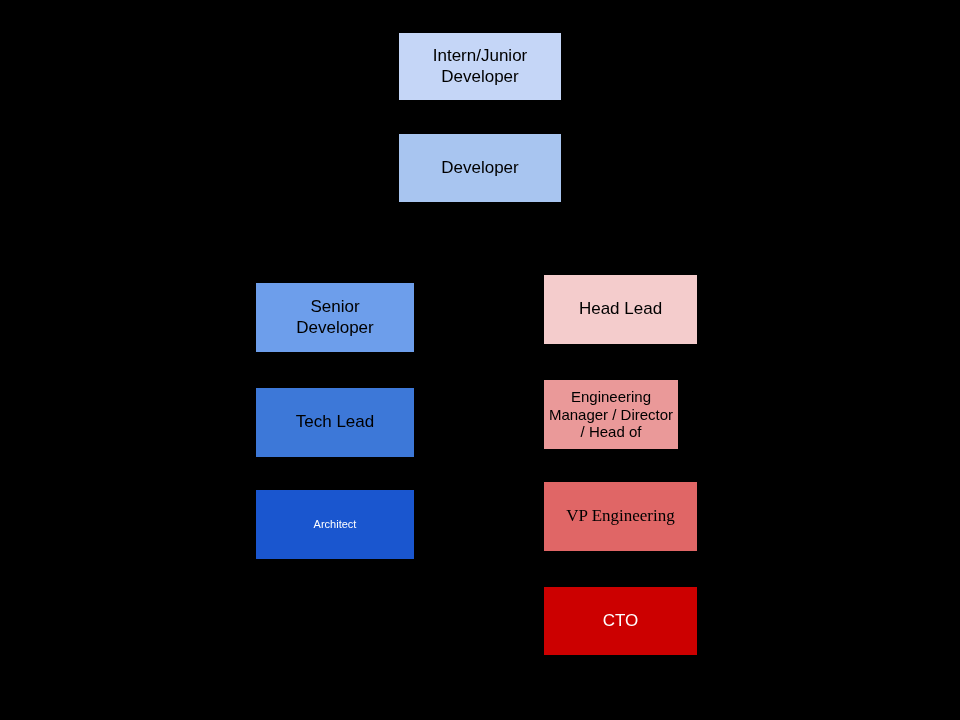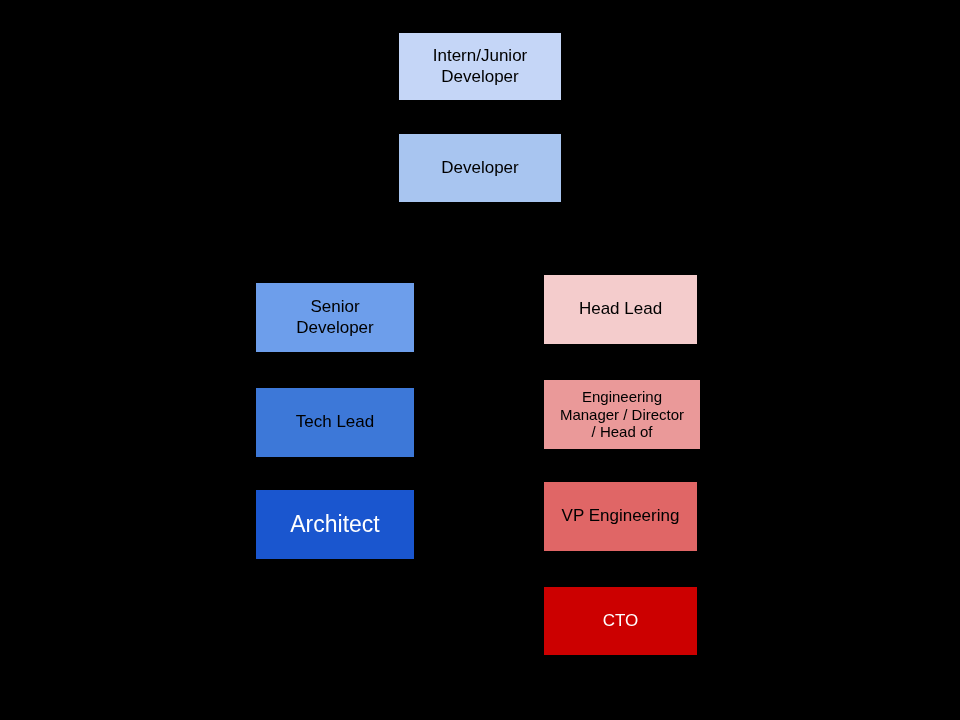--- a/index.html
+++ b/index.html
@@ -38,23 +38,23 @@
 <div id="canvas" style="background: rgb(0, 0, 0);">
     <div style="position: absolute; left: 0px; top: 0px; width: 100%; height: 100%;">
       <div class="node" style="left: 399px; top: 33px; width: 162px; height: 67px; background: rgb(197, 214, 247); color: rgb(0, 0, 0); font-size: 17px;"><span class="node-label">Intern/Junior
 Developer</span></div>
       <div class="node" style="left: 399px; top: 134px; width: 162px; height: 68px; background: rgb(168, 197, 240); color: rgb(0, 0, 0); font-size: 17px;"><span class="node-label">Developer</span></div>
     </div>
     <div style="position: absolute; left: 0px; top: 8px; width: 100%; height: 100%;">
       <div class="node" style="left: 256px; top: 275px; width: 158px; height: 69px; background: rgb(109, 158, 235); color: rgb(0, 0, 0); font-size: 17px;"><span class="node-label">Senior
 Developer</span></div>
       <div class="node" style="left: 256px; top: 380px; width: 158px; height: 69px; background: rgb(61, 120, 216); color: rgb(0, 0, 0); font-size: 17px;"><span class="node-label">Tech Lead</span></div>
-      <div class="node" style="left: 256px; top: 482px; width: 158px; height: 69px; background: rgb(26, 86, 207); color: rgb(255, 255, 255); font-size: 23px; justify-content: center;"><span class="node-label">Architect</span></div>
+      <div class="node" style="left: 256px; top: 482px; width: 158px; height: 69px; background: rgb(26, 86, 207); color: rgb(255, 255, 255); font-size: 11px; justify-content: center;"><span class="node-label">Architect</span></div>
     </div>
     <div style="position: absolute; left: 0px; top: 0px; width: 100%; height: 100%;">
       <div class="node" style="left: 544px; top: 275px; width: 153px; height: 69px; background: rgb(244, 204, 204); color: rgb(0, 0, 0); font-size: 17px;"><span class="node-label">Head Lead</span></div>
-      <div class="node" style="left: 544px; top: 380px; width: 156px; height: 69px; background: rgb(234, 153, 153); color: rgb(0, 0, 0); font-size: 15px;"><span class="node-label">Engineering
+      <div class="node" style="left: 544px; top: 380px; width: 134px; height: 69px; background: rgb(234, 153, 153); color: rgb(0, 0, 0); font-size: 15px;"><span class="node-label">Engineering
 Manager / Director
 / Head of</span></div>
-      <div class="node" style="left: 544px; top: 482px; width: 153px; height: 69px; background: rgb(224, 102, 102); color: rgb(0, 0, 0); font-size: 17px;"><span class="node-label">VP Engineering</span></div>
+      <div class="node" style="left: 544px; top: 482px; width: 153px; height: 69px; background: rgb(224, 102, 102); color: rgb(0, 0, 0); font-size: 17px; font-family: Liberation Serif, serif;"><span class="node-label">VP Engineering</span></div>
       <div class="node" style="left: 544px; top: 587px; width: 153px; height: 68px; background: rgb(204, 0, 0); color: rgb(255, 255, 255); font-size: 17px;"><span class="node-label">CTO</span></div>
     </div>
   </div>
 
 </body></html>

